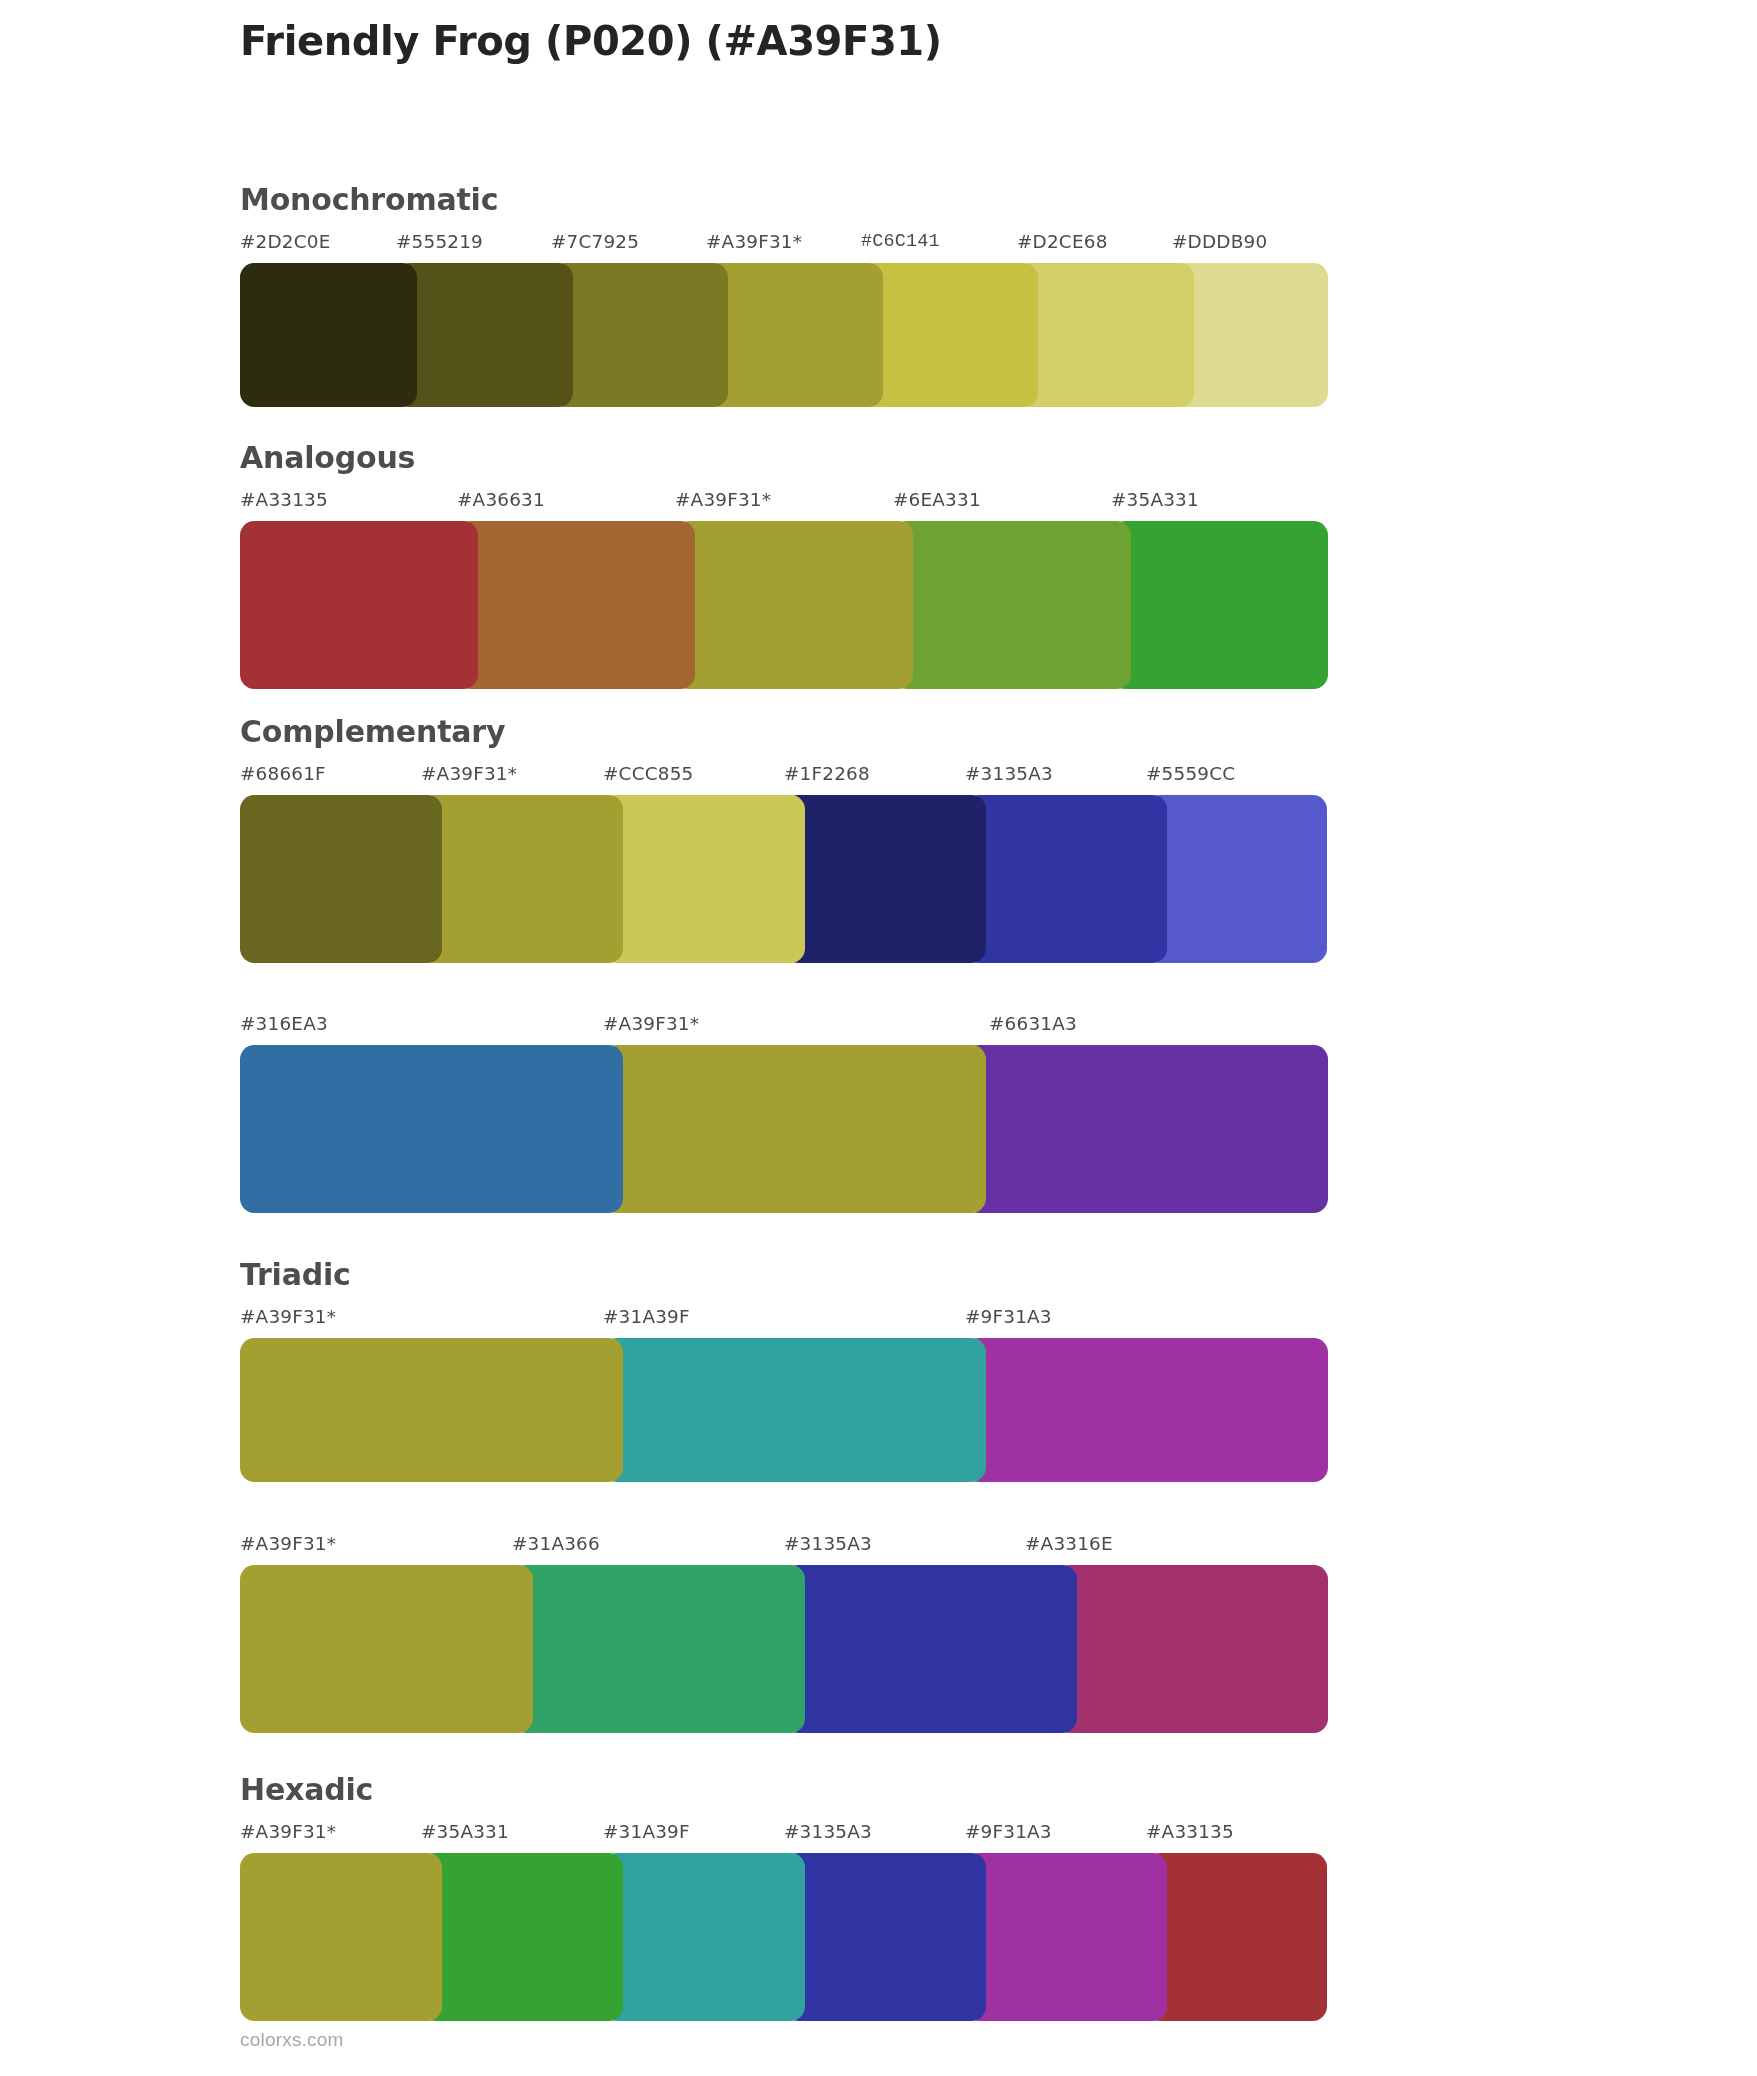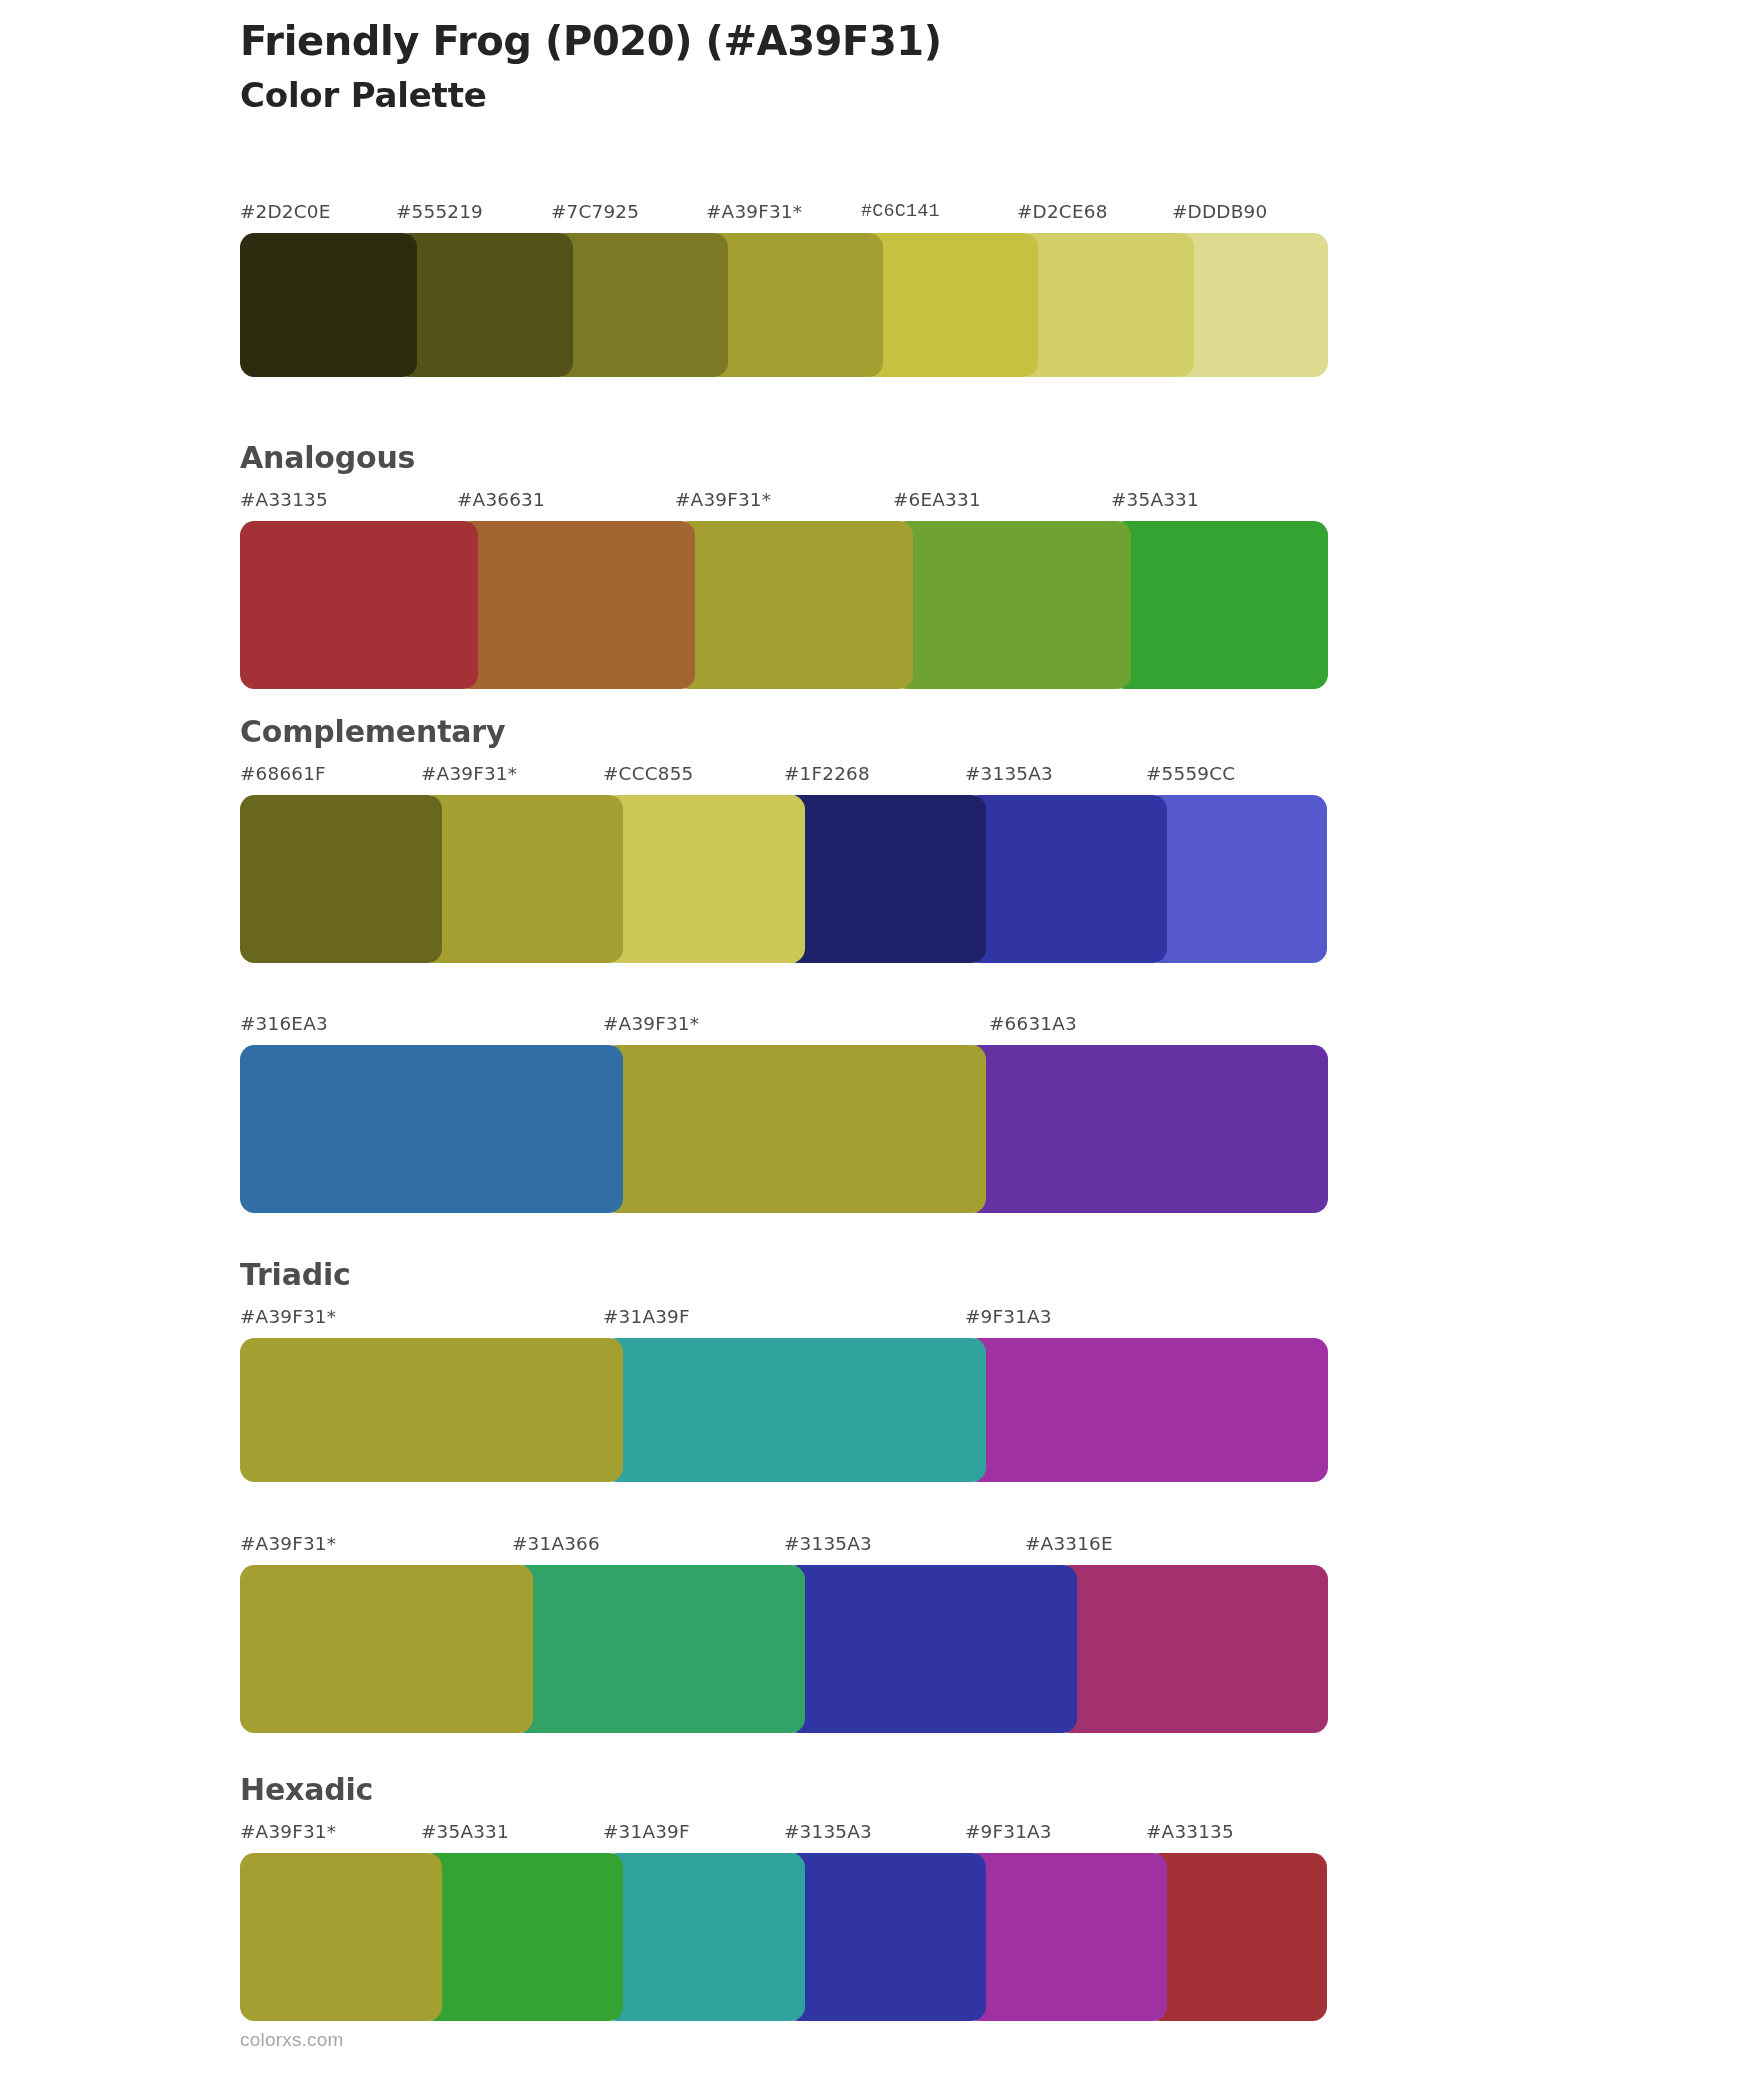--- a/index.html
+++ b/index.html
@@ -104,25 +104,25 @@
     letter-spacing: 0.2px;
   }
 </style>
 </head>
 <body>
 
 <div class="page">
 
   <div class="header">
     <h1 class="title">Friendly Frog (P020) (#A39F31)</h1>
-    <h2 class="subtitle">Color Palette</h2>
   </div>
 
   <div id="sections-host">
       <div class="section" style="top: 185px;">
+        <h3 class="section-title">Monochromatic</h3>
         <div class="labels">
           <span class="hex-label" style="left: 0px;">#2D2C0E</span>
           <span class="hex-label" style="left: 156px;">#555219</span>
           <span class="hex-label" style="left: 311px;">#7C7925</span>
           <span class="hex-label" style="left: 466px;">#A39F31*</span>
           <span class="hex-label" style="left: 621px; font-family: Liberation Mono, monospace;">#C6C141</span>
           <span class="hex-label" style="left: 777px;">#D2CE68</span>
           <span class="hex-label" style="left: 932px;">#DDDB90</span>
         </div>
         <div class="swatch-row" style="height: 144px;">

